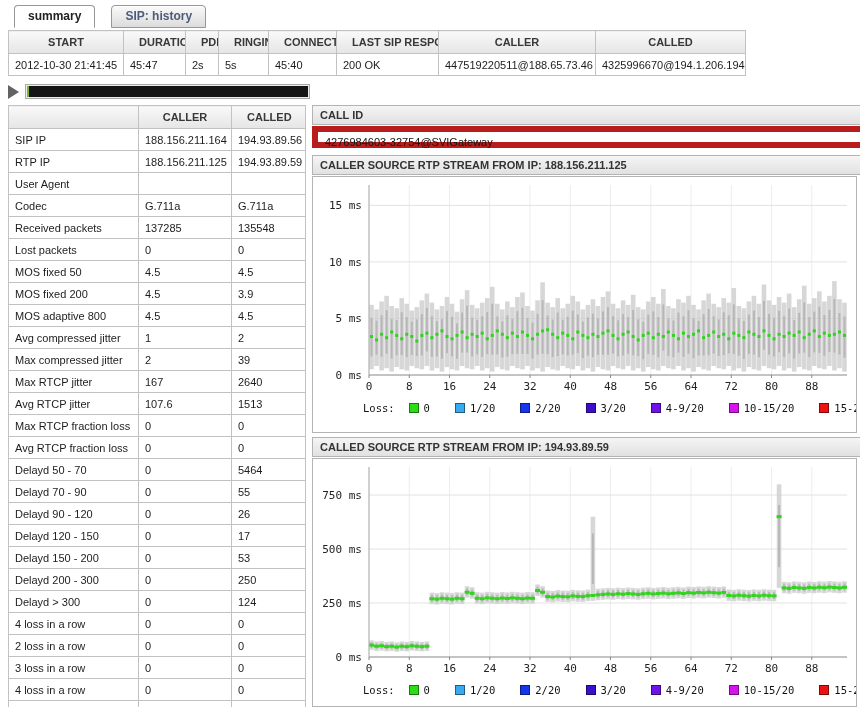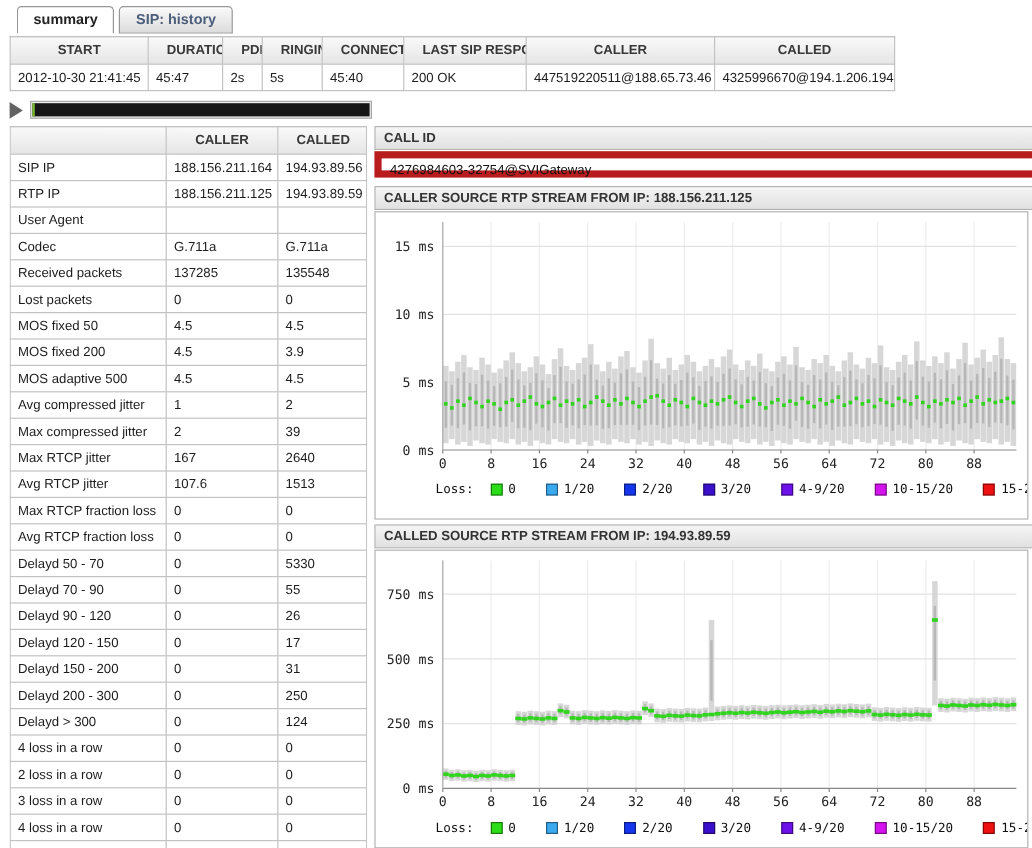--- a/index.html
+++ b/index.html
@@ -1,20 +1,20 @@
 <!DOCTYPE html>
 <html><head>
 <meta charset="utf-8">
 <style>
   html,body{margin:0;padding:0;background:#fff;}
   body{font-family:"Liberation Sans",sans-serif;}
   #screen{position:relative;width:860px;height:707px;overflow:hidden;background:#fff;}
 
   
-  .tabbar{position:absolute;left:14px;top:5px;display:flex;gap:4px;z-index:3;}
+  .tabbar{position:absolute;left:14px;top:5px;display:flex;gap:16px;z-index:3;}
   .tab{height:21px;line-height:21px;padding:0 13px;border:1px solid #979797;border-bottom:1px solid #979797;
        border-radius:4px 4px 0 0;font-size:12px;font-weight:bold;color:#4a5d79;
        background:linear-gradient(#fafafa,#dcdcdc);box-shadow:inset 0 1px 0 #fff;cursor:pointer;}
   .tab.active{background:#fff;color:#222;border-bottom-color:#fff;}
 
   
   table.grid{border-collapse:collapse;table-layout:fixed;background:#fff;}
   .grid th,.grid td{border:1px solid #c2c2c2;overflow:hidden;white-space:nowrap;}
   .grid th{background:linear-gradient(#f9f9f9,#e5e5e5);font-weight:bold;color:#383838;
            font-size:11px;height:22px;padding:0 15px;text-align:center;}
@@ -155,21 +155,21 @@
             <td>MOS fixed 50</td>
             <td>4.5</td>
             <td>4.5</td>
           </tr>
           <tr>
             <td>MOS fixed 200</td>
             <td>4.5</td>
             <td>3.9</td>
           </tr>
           <tr>
-            <td>MOS adaptive 500</td>
+            <td>MOS adaptive 800</td>
             <td>4.5</td>
             <td>4.5</td>
           </tr>
           <tr>
             <td>Avg compressed jitter</td>
             <td>1</td>
             <td>2</td>
           </tr>
           <tr>
             <td>Max compressed jitter</td>
@@ -192,41 +192,41 @@
             <td>0</td>
           </tr>
           <tr>
             <td>Avg RTCP fraction loss</td>
             <td>0</td>
             <td>0</td>
           </tr>
           <tr>
             <td>Delayd 50 - 70</td>
             <td>0</td>
-            <td>5330</td>
+            <td>5464</td>
           </tr>
           <tr>
             <td>Delayd 70 - 90</td>
             <td>0</td>
             <td>55</td>
           </tr>
           <tr>
             <td>Delayd 90 - 120</td>
             <td>0</td>
             <td>26</td>
           </tr>
           <tr>
             <td>Delayd 120 - 150</td>
             <td>0</td>
             <td>17</td>
           </tr>
           <tr>
             <td>Delayd 150 - 200</td>
             <td>0</td>
-            <td>31</td>
+            <td>53</td>
           </tr>
           <tr>
             <td>Delayd 200 - 300</td>
             <td>0</td>
             <td>250</td>
           </tr>
           <tr>
             <td>Delayd &gt; 300</td>
             <td>0</td>
             <td>124</td>

